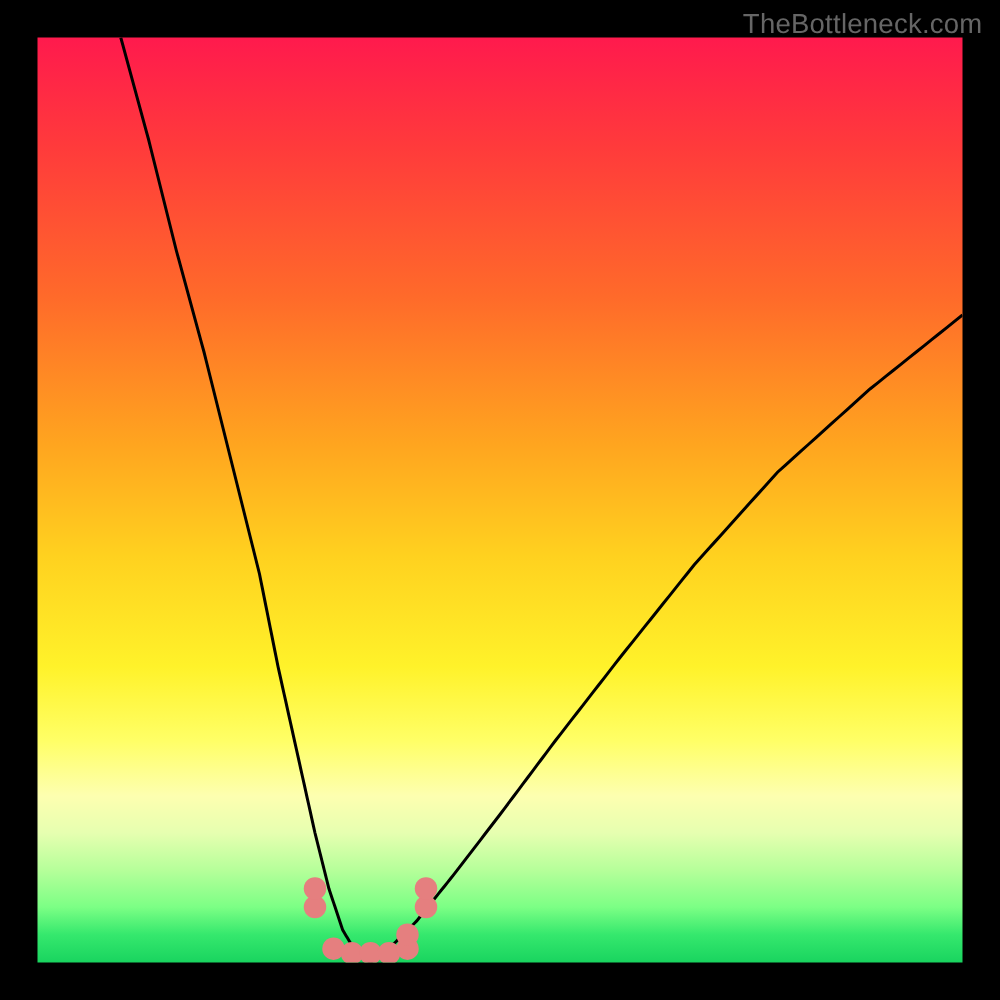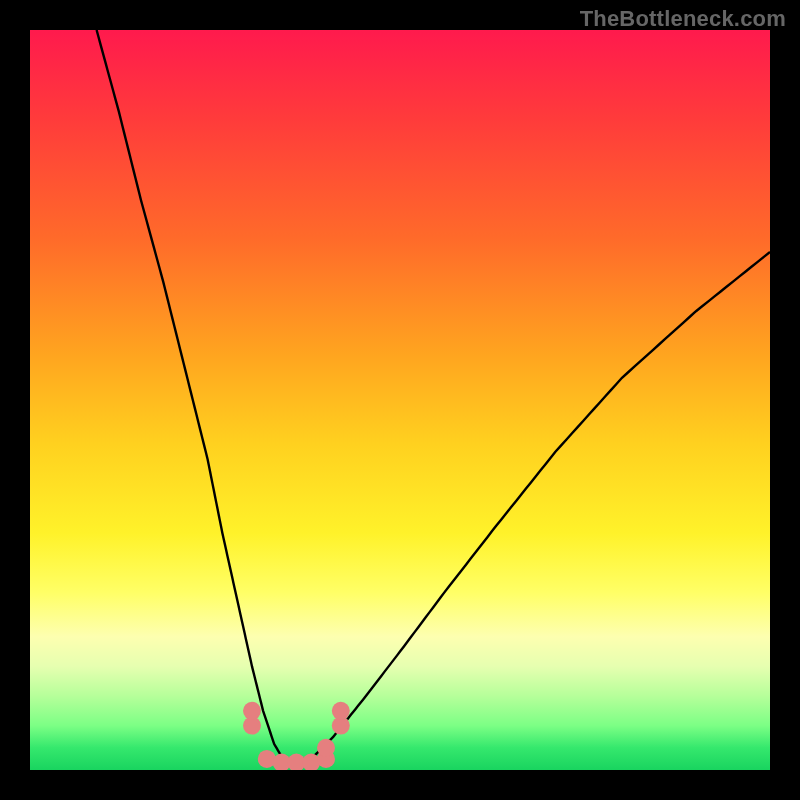--- a/index.html
+++ b/index.html
@@ -39,21 +39,21 @@
       #19d45f 100%
     );
   }
   .watermark {
     position: absolute;
     top: 6px;
     right: 14px;
     color: #666;
     font-size: 22px;
     letter-spacing: 0.2px;
-    font-weight: 700;
+    font-weight: 400;
   }
   svg.curves {
     position: absolute;
     inset: 0;
   }
 </style>
 </head>
 <body>
 
 <div class="frame">

